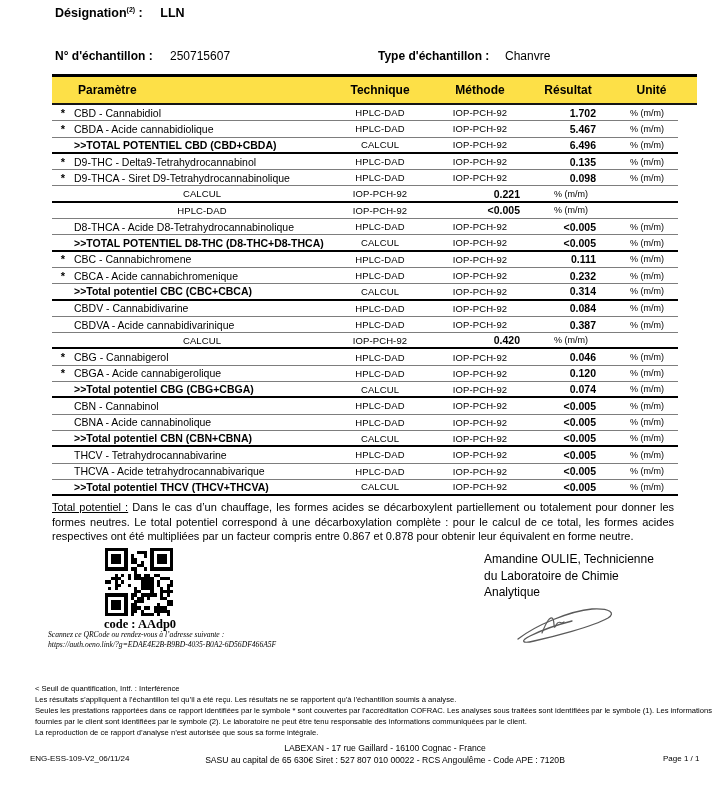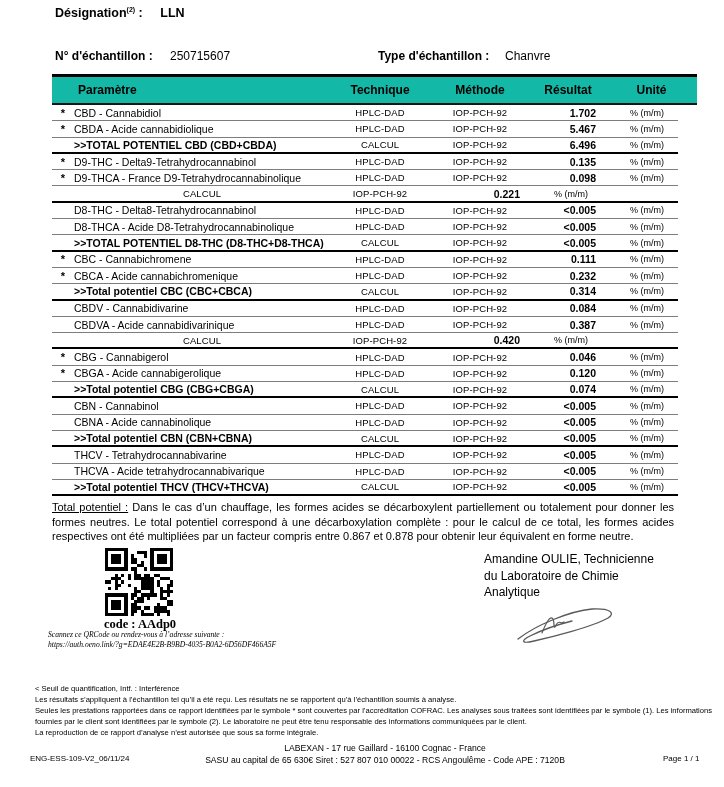--- a/index.html
+++ b/index.html
@@ -11,21 +11,21 @@
   .designation .val{margin-left:14px;}
   .sample-line{position:absolute;left:0;top:49px;width:724px;font-size:12px;}
   .s-label{font-weight:bold;}
   .lbl-num{position:absolute;left:55px;}
   .val-num{position:absolute;left:170px;}
   .lbl-type{position:absolute;left:378px;}
   .val-type{position:absolute;left:505px;}
   
   .table{position:absolute;left:52px;top:74px;width:645px;}
   .t-head{display:grid;grid-template-columns:22px 256px 100px 100px 76px 91px;
-          background:#14b8a6;border-top:3px solid #000;border-bottom:2px solid #151515;
+          background:#fde047;border-top:3px solid #000;border-bottom:2px solid #151515;
           height:26px;align-items:center;font-weight:bold;font-size:12px;}
   .t-head .c-param{padding-left:4px;text-align:left;}
   .c-center{text-align:center;}
   .t-body{width:626px;}
   .t-row{display:grid;grid-template-columns:22px 256px 100px 100px 76px 72px;
          height:16.3px;align-items:center;border-bottom:1px solid #7d7d7d;
          box-sizing:border-box;font-size:10.5px;}
   .t-row.total{border-bottom:2px solid #000;}
   .t-row.total .c-param{font-weight:bold;}
   .c-star{text-align:center;font-weight:bold;font-size:11px;}
@@ -114,38 +114,37 @@
       <div class="c-star">*</div>
       <div class="c-param">D9-THC - Delta9-Tetrahydrocannabinol</div>
       <div class="c-tech">HPLC-DAD</div>
       <div class="c-meth">IOP-PCH-92</div>
       <div class="c-res">0.135</div>
       <div class="c-unit">% (m/m)</div>
     </div>
 
     <div class="t-row">
       <div class="c-star">*</div>
-      <div class="c-param">D9-THCA - France D9-Tetrahydrocannabinolique</div>
+      <div class="c-param">D9-THCA - Siret D9-Tetrahydrocannabinolique</div>
       <div class="c-tech">HPLC-DAD</div>
       <div class="c-meth">IOP-PCH-92</div>
       <div class="c-res">0.098</div>
       <div class="c-unit">% (m/m)</div>
     </div>
 
     <div class="t-row total">
       <div class="c-star"></div>
       <div class="c-tech">CALCUL</div>
       <div class="c-meth">IOP-PCH-92</div>
       <div class="c-res">0.221</div>
       <div class="c-unit">% (m/m)</div>
     </div>
 
     <div class="t-row">
       <div class="c-star"></div>
-      <div class="c-param">D8-THC - Delta8-Tetrahydrocannabinol</div>
       <div class="c-tech">HPLC-DAD</div>
       <div class="c-meth">IOP-PCH-92</div>
       <div class="c-res">&lt;0.005</div>
       <div class="c-unit">% (m/m)</div>
     </div>
 
     <div class="t-row">
       <div class="c-star"></div>
       <div class="c-param">D8-THCA - Acide D8-Tetrahydrocannabinolique</div>
       <div class="c-tech">HPLC-DAD</div>

